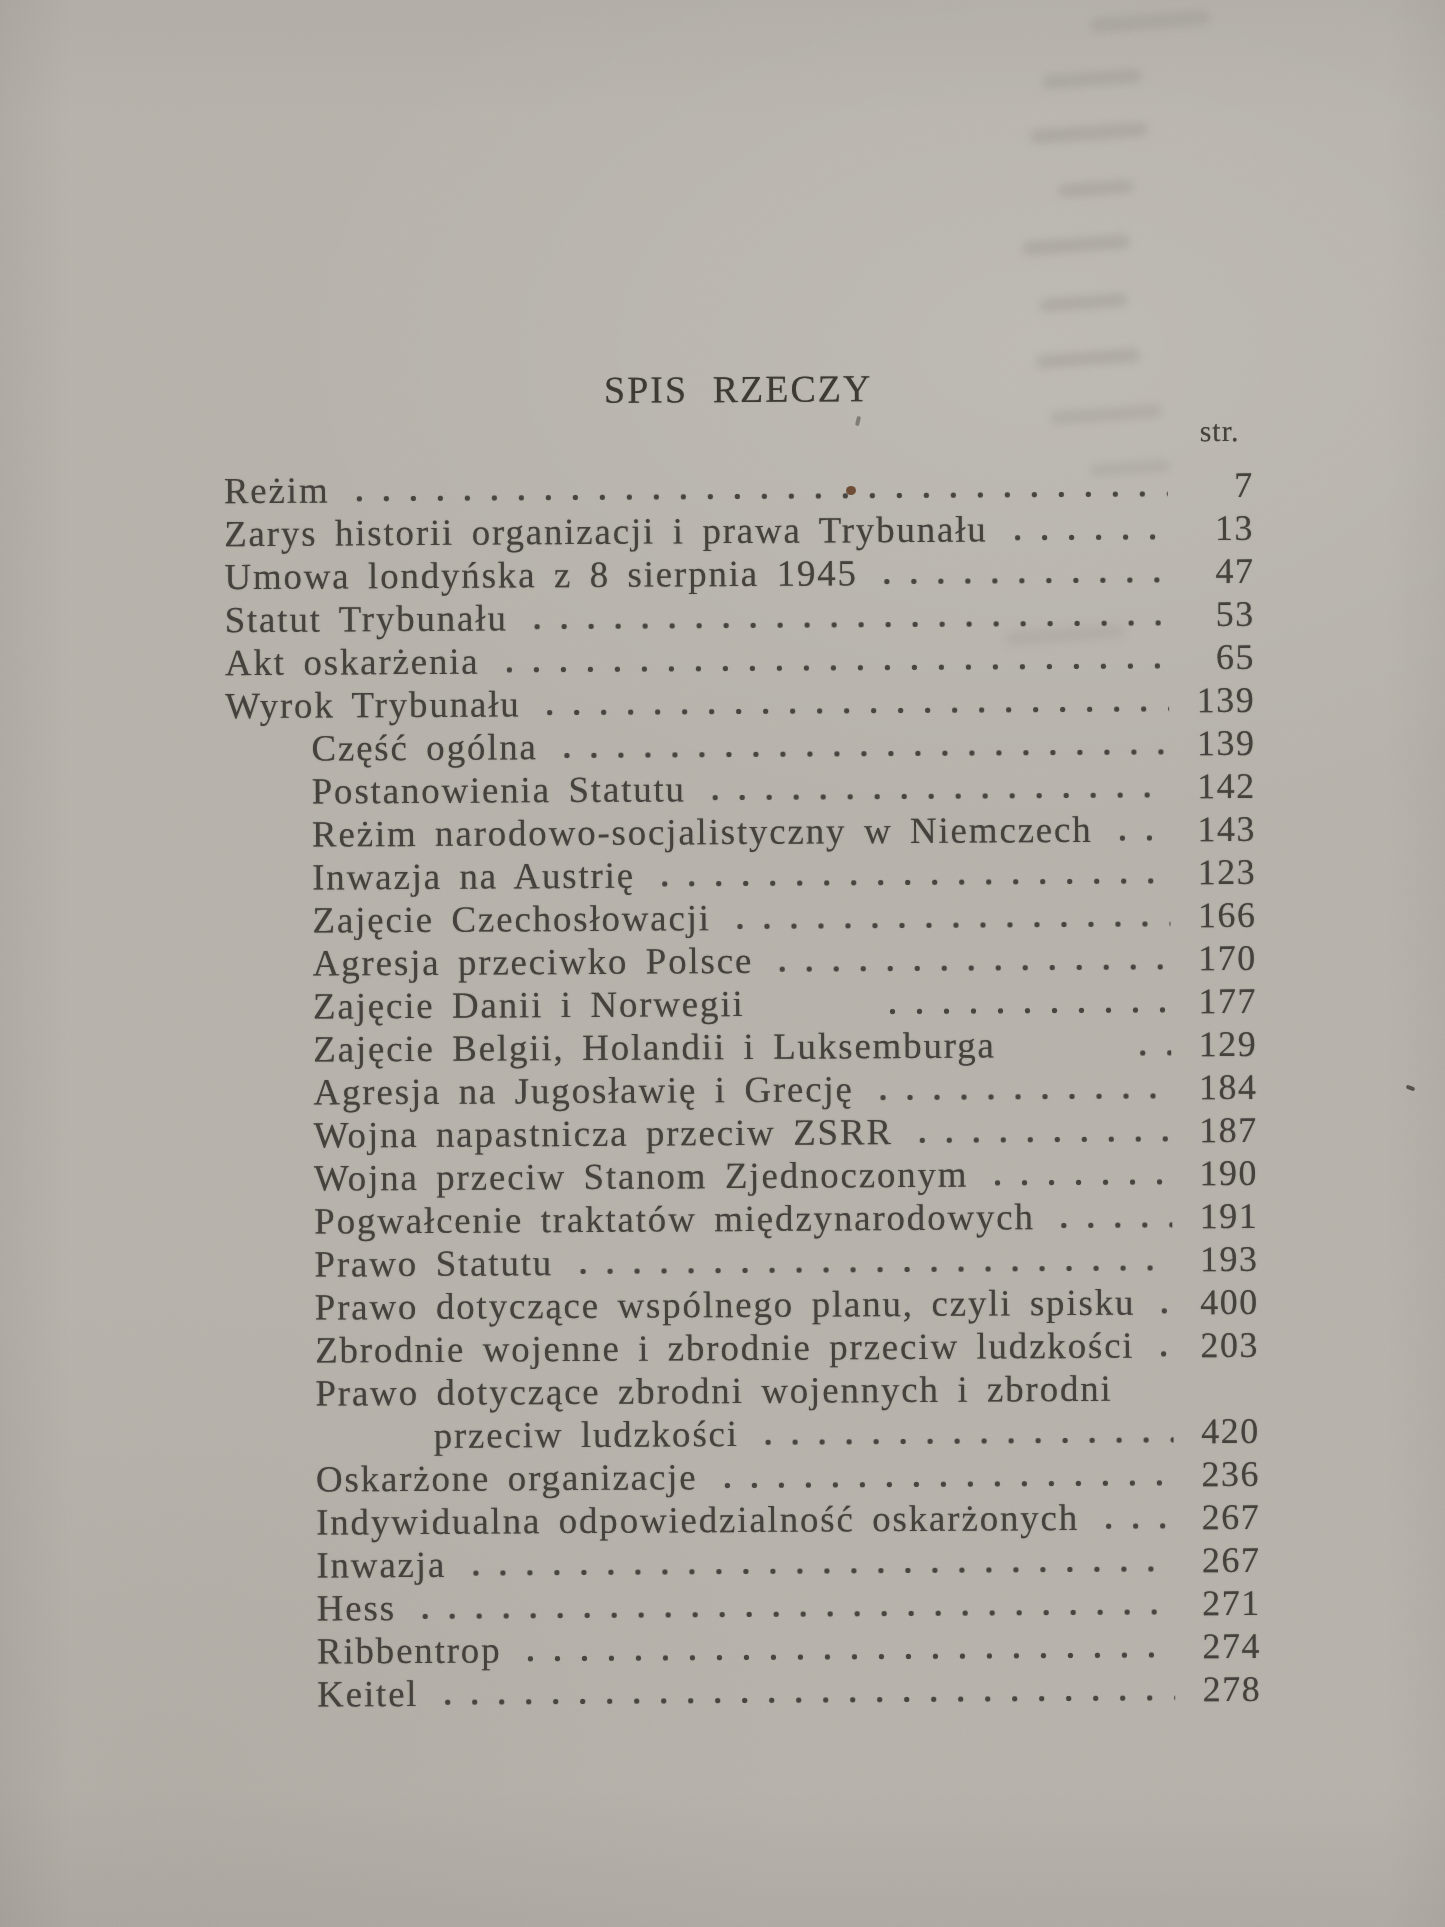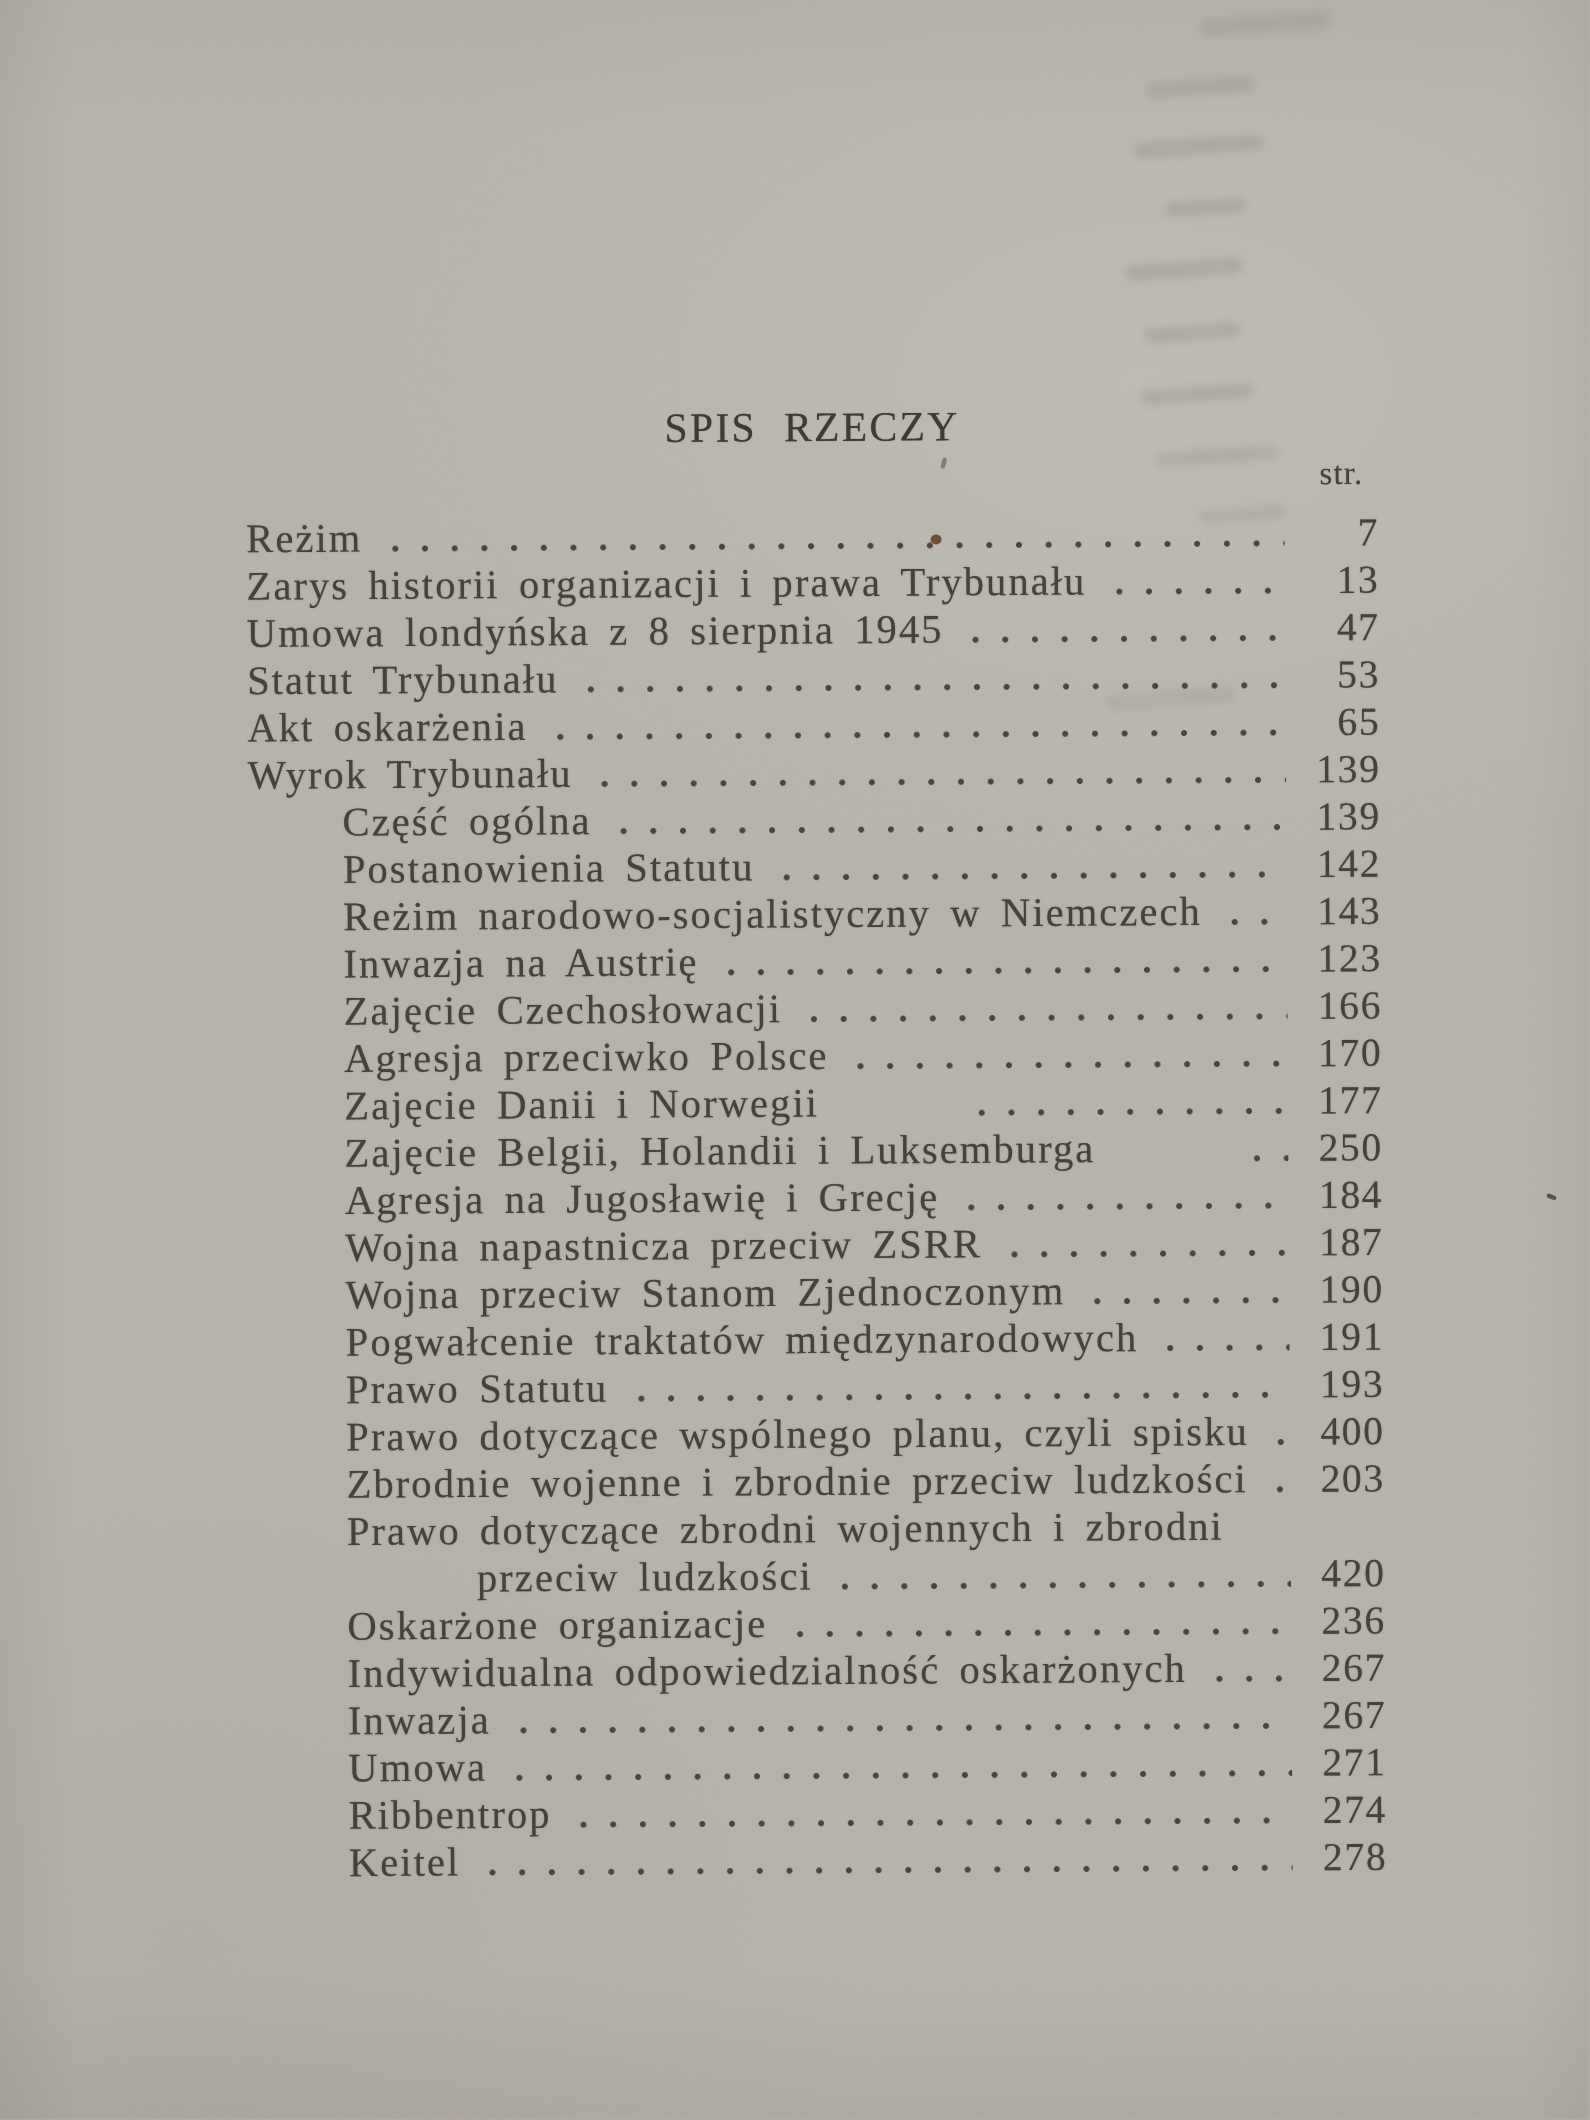--- a/index.html
+++ b/index.html
@@ -224,21 +224,21 @@
         <span class="pagenum">170</span>
       </div>
       <div class="toc-row indent-1 leader-late">
         <span class="label">Zajęcie Danii i Norwegii</span>
         <span class="leader"></span>
         <span class="pagenum">177</span>
       </div>
       <div class="toc-row indent-1 leader-late">
         <span class="label">Zajęcie Belgii, Holandii i Luksemburga</span>
         <span class="leader"></span>
-        <span class="pagenum">250</span>
+        <span class="pagenum">129</span>
       </div>
       <div class="toc-row indent-1">
         <span class="label">Agresja na Jugosławię i Grecję</span>
         <span class="leader"></span>
         <span class="pagenum">184</span>
       </div>
       <div class="toc-row indent-1">
         <span class="label">Wojna napastnicza przeciw ZSRR</span>
         <span class="leader"></span>
         <span class="pagenum">187</span>
@@ -287,21 +287,21 @@
         <span class="label">Indywidualna odpowiedzialność oskarżonych</span>
         <span class="leader"></span>
         <span class="pagenum">267</span>
       </div>
       <div class="toc-row indent-1">
         <span class="label">Inwazja</span>
         <span class="leader"></span>
         <span class="pagenum">267</span>
       </div>
       <div class="toc-row indent-1">
-        <span class="label">Umowa</span>
+        <span class="label">Hess</span>
         <span class="leader"></span>
         <span class="pagenum">271</span>
       </div>
       <div class="toc-row indent-1">
         <span class="label">Ribbentrop</span>
         <span class="leader"></span>
         <span class="pagenum">274</span>
       </div>
       <div class="toc-row indent-1">
         <span class="label">Keitel</span>

